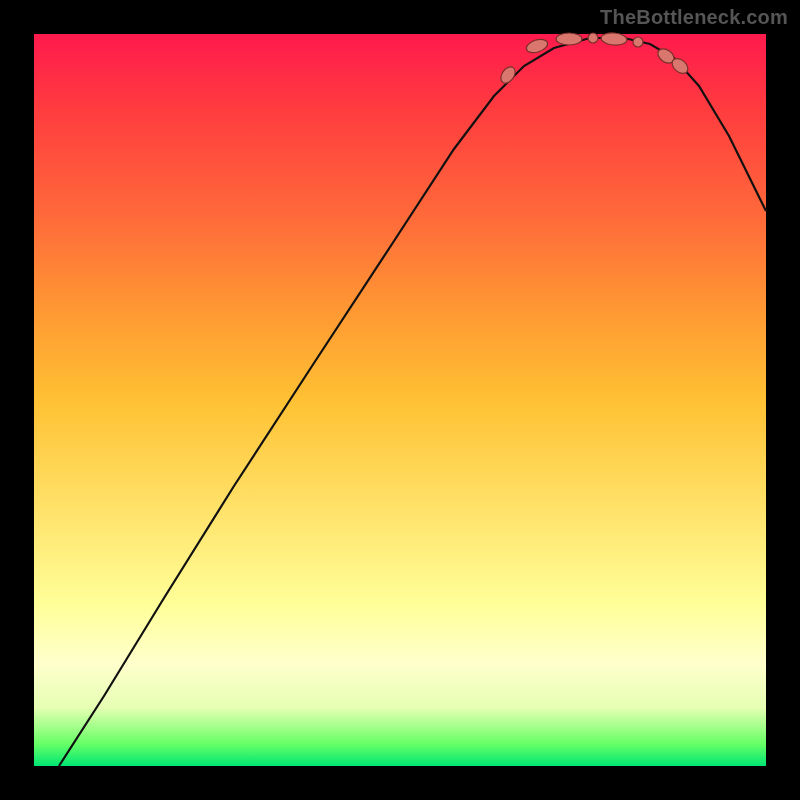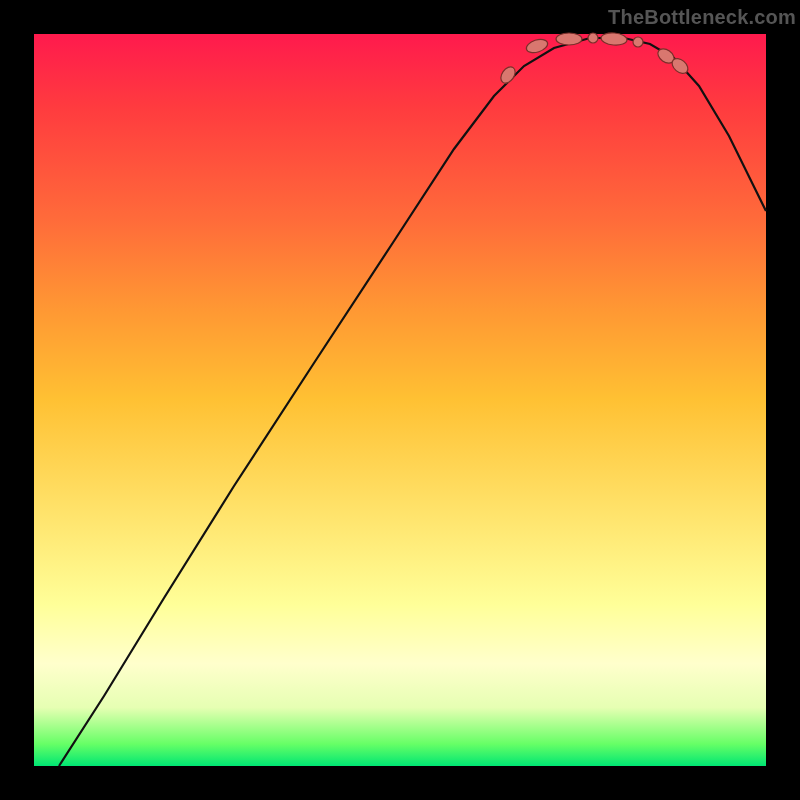--- a/index.html
+++ b/index.html
@@ -34,21 +34,21 @@
       #ffe066 64%,
       #ffff99 78%,
       #ffffcc 86%,
       #e6ffb3 92%,
       #66ff66 97%,
       #00e673 100%);
   }
   .watermark {
     position: absolute;
     top: 6px;
-    right: 4px;
+    right: 12px;
     color: #555;
     font-size: 20px;
     font-weight: 600;
     letter-spacing: 0.2px;
     user-select: none;
   }
   svg.curve {
     position: absolute;
     left: 0;
     top: 0;

